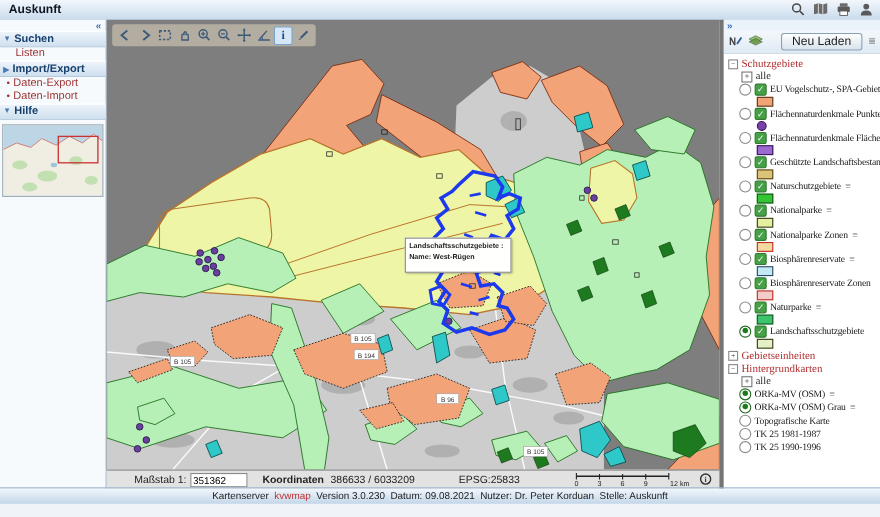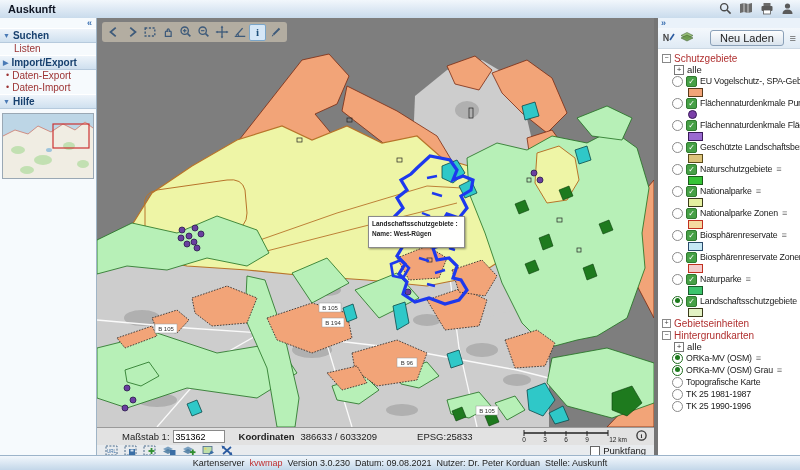--- a/index.html
+++ b/index.html
@@ -58,42 +58,42 @@
   
   .splitter{position:absolute;left:654px;top:18px;width:4px;bottom:14px;background:#757575;}
 
   
   .panel{position:absolute;left:658px;top:18px;right:0;bottom:14px;background:#ffffff;overflow:hidden;}
   .pcollapse{height:10px;background:#eaf2fa;color:#3a6fb0;font-weight:bold;font-size:9px;line-height:10px;padding-left:3px;}
   .ptools{height:20px;display:flex;align-items:center;background:linear-gradient(#f4f8fc,#dfeaf4);border-bottom:1px solid #cdd9e4;}
   .reload-btn{margin-left:16px;font-size:11px;border:1px solid #8aa0b8;border-radius:3px;background:linear-gradient(#fefefe,#d9e3ed);
     padding:1px 9px;color:#222;}
   .pmenu{margin-left:auto;margin-right:4px;color:#666;font-size:11px;}
-  .tree{padding:3px 0 0 4px;}
+  .tree{padding:3px 0 0 4px;font-family:Liberation Serif, serif;}
   .ghead{display:flex;align-items:center;height:12px;}
   .ghead .exp{width:7px;height:7px;border:1px solid #888;background:#fff;font-size:7px;line-height:6px;text-align:center;color:#444;margin-right:3px;}
   .ghead .gt{color:#b03030;font-size:10px;}
   .allrow{display:flex;align-items:center;height:11px;padding-left:12px;gap:3px;}
   .allrow .abox{width:8px;height:8px;border:1px solid #777;background:#fff;font-size:8px;line-height:7px;text-align:center;color:#333;}
   .allrow .alab{font-size:9.5px;}
   .lrow{display:flex;align-items:center;height:12px;padding-left:10px;gap:3px;white-space:nowrap;}
   .radio{width:9px;height:9px;border:1px solid #8a8a8a;border-radius:50%;background:#fff;flex:0 0 auto;position:relative;}
   .radio.sel{border-color:#1c6b1c;}
   .radio.sel::after{content:"";position:absolute;left:1.5px;top:1.5px;width:5px;height:5px;border-radius:50%;background:#1c7a1c;}
   .cb{width:9px;height:9px;border:1px solid #2f7a2f;border-radius:2px;background:#46a046;color:#fff;
     font-size:8px;line-height:9px;text-align:center;flex:0 0 auto;}
   .cb.empty{background:#fff;border-color:#777;}
   .llabel{font-size:8.8px;letter-spacing:-0.2px;color:#1a1a1a;}
   .lmenu{color:#777;font-size:9px;margin-left:1px;}
   .swrow{height:10px;padding-left:26px;display:flex;align-items:center;}
   .swatch{width:13px;height:7px;border:1px solid #333;}
   .swatch.dot{width:7px;height:7px;border-radius:50%;}
 
   
-  .footer{position:absolute;left:0;bottom:0;width:800px;height:14px;background:linear-gradient(#f2f7fc,#c3d7e9);
+  .footer{position:absolute;left:0;bottom:12px;width:800px;height:14px;background:linear-gradient(#f2f7fc,#c3d7e9);
     border-top:1px solid #9cb4ca;display:flex;align-items:center;justify-content:center;gap:5px;font-size:9px;color:#222;}
   .footer .brand{color:#c03030;}
 </style>
 </head>
 <body>
 
 <div class="app">
 
   <div class="header">
     <span class="title">Auskunft</span>

